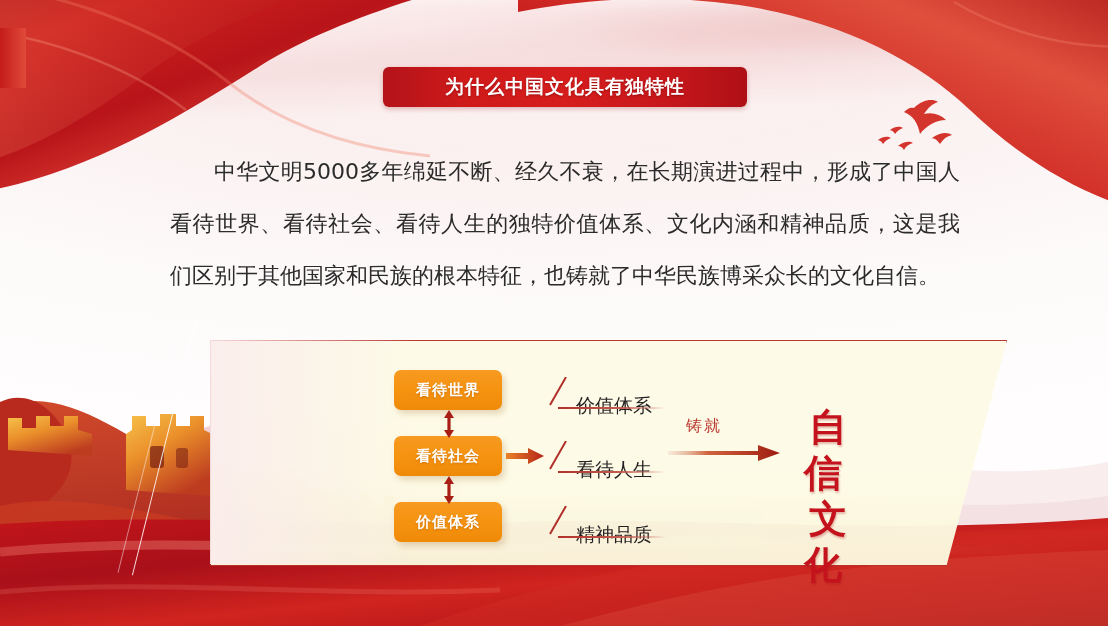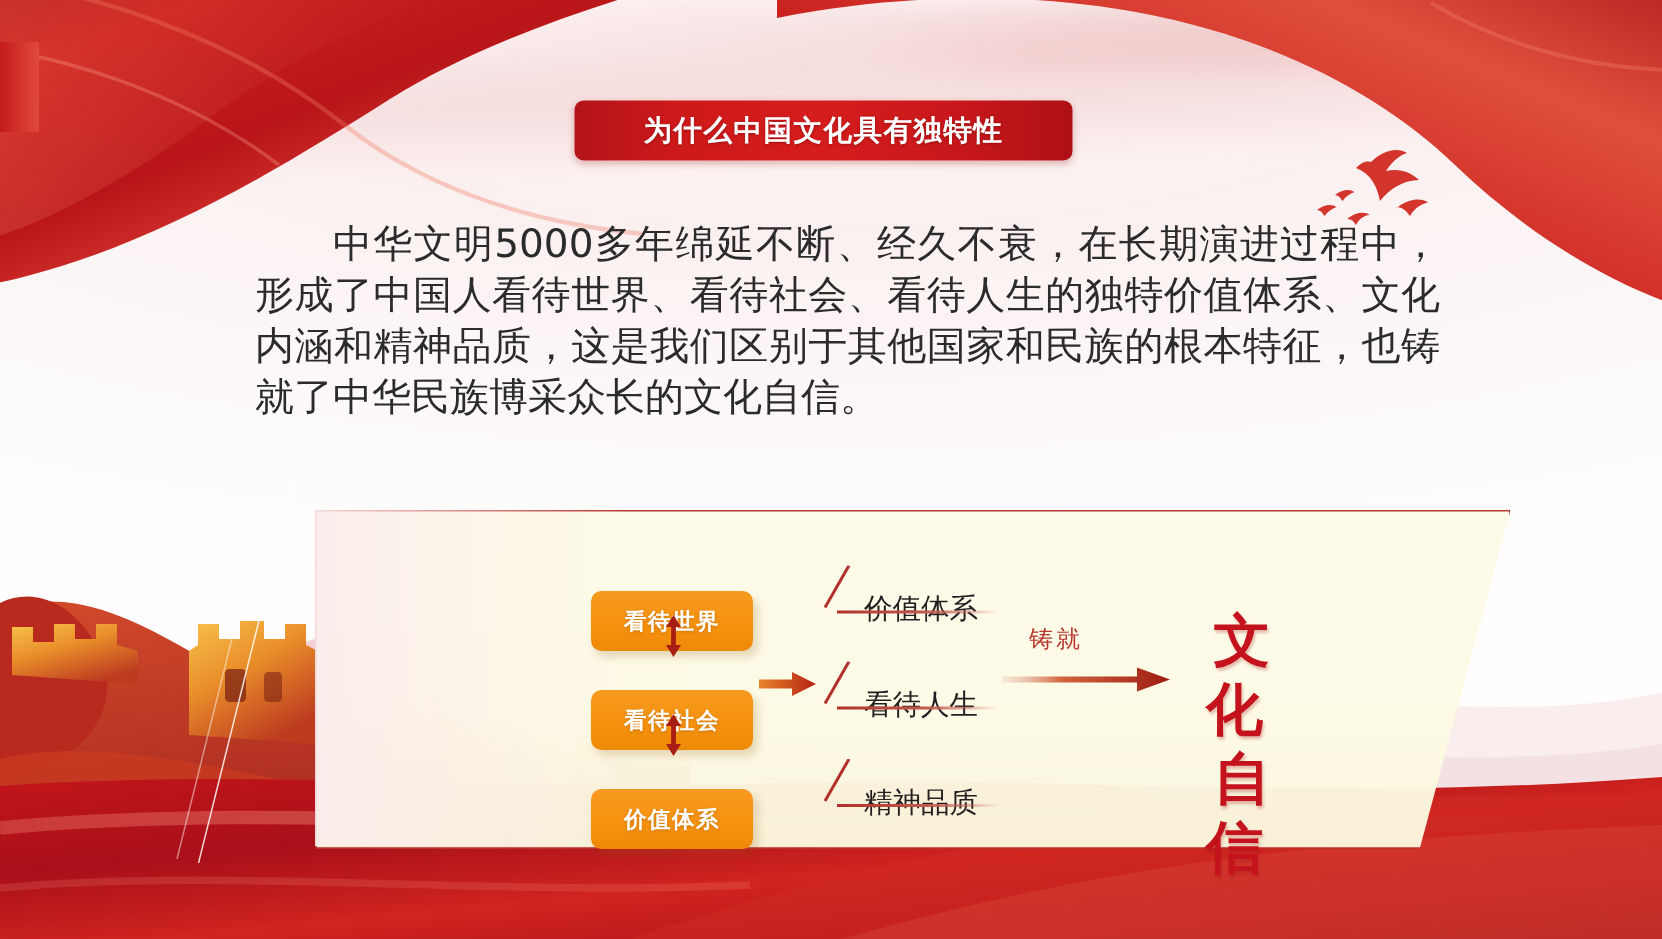--- a/index.html
+++ b/index.html
@@ -50,36 +50,36 @@
   .guide{position:absolute;background:rgba(255,255,255,.85);width:1px;height:250px;
          transform-origin:top left;}
   .guide.g1{left:196px;top:318px;transform:rotate(14deg);height:265px;}
   .guide.g2{left:178px;top:330px;transform:rotate(14deg);height:250px;opacity:.55;}
 
   
   .birds{position:absolute;left:876px;top:96px;width:130px;height:60px;}
 
   
   .title-banner{
-    position:absolute;left:383px;top:67px;width:332px;height:40px;
+    position:absolute;left:383px;top:67px;width:364px;height:40px;
     border-radius:6px;
     background:linear-gradient(90deg,#b3131a 0%,#cf1a1a 22%,#d61d1d 50%,#c7171b 78%,#ae1016 100%);
     box-shadow:0 2px 5px rgba(150,20,20,.28);
     display:flex;align-items:center;justify-content:center;
   }
   .title-banner .t{
     color:#fff;font-size:19px;font-weight:bold;letter-spacing:1px;
     font-family:"DejaVu Sans","Liberation Sans",sans-serif;
     text-shadow:0 1px 2px rgba(90,0,0,.45);
   }
 
   
   .para{
     position:absolute;left:170px;top:146px;width:790px;
-    font-size:26px;line-height:34px;color:#2b2b2b;
+    font-size:22px;line-height:52px;color:#2b2b2b;
     font-family:"DejaVu Sans","Liberation Sans",sans-serif;
     text-align:justify;text-indent:2em;
   }
 
   
   .panel{
     position:absolute;left:210px;top:340px;width:795px;height:224px;
     background:linear-gradient(180deg,#fdfbe8 0%,#fdfbe6 60%,#fbf7dd 100%);
     border:1.5px solid #b8312c;
     -webkit-clip-path:polygon(0% 0%, 100% 0%, 92.4% 100%, 0% 100%);
@@ -106,21 +106,21 @@
     text-indent:5px;
     font-family:"DejaVu Serif","Liberation Serif",serif;
     text-shadow:0 2px 3px rgba(110,0,0,.5);
   }
 
   
   .obox{
     position:absolute;width:108px;height:40px;border-radius:7px;
     background:linear-gradient(180deg,#f79a21 0%,#f5920f 55%,#ef8a08 100%);
     box-shadow:3px 4px 6px rgba(150,90,20,.22);
-    display:flex;align-items:center;justify-content:center;margin-top:24px;
+    display:flex;align-items:center;justify-content:center;
   }
   .obox .ot{
     color:#fff;font-size:15px;font-weight:bold;letter-spacing:1px;
     font-family:"DejaVu Sans","Liberation Sans",sans-serif;
     text-shadow:0 1px 2px rgba(160,80,0,.45);
   }
   .obox.b1{left:394px;top:370px;}
   .obox.b2{left:394px;top:436px;}
   .obox.b3{left:394px;top:502px;}
 
@@ -360,17 +360,17 @@
       <linearGradient id="ga1" x1="0" y1="0" x2="1" y2="0">
         <stop offset="0%" stop-color="#e2b7a6" stop-opacity=".25"></stop>
         <stop offset="35%" stop-color="#d2643f"></stop>
         <stop offset="100%" stop-color="#9d1b10"></stop>
       </linearGradient>
     </defs>
     <path d="M0,7 L90,7 L90,1 L112,9 L90,17 L90,11 L0,11 Z" fill="url(#ga1)"></path>
   </svg>
 
   <div class="calli">
+    <span class="cl">自信</span>
     <span class="cl">文化</span>
-    <span class="cl">自信</span>
   </div>
 
 </div>
 
 </body></html>

